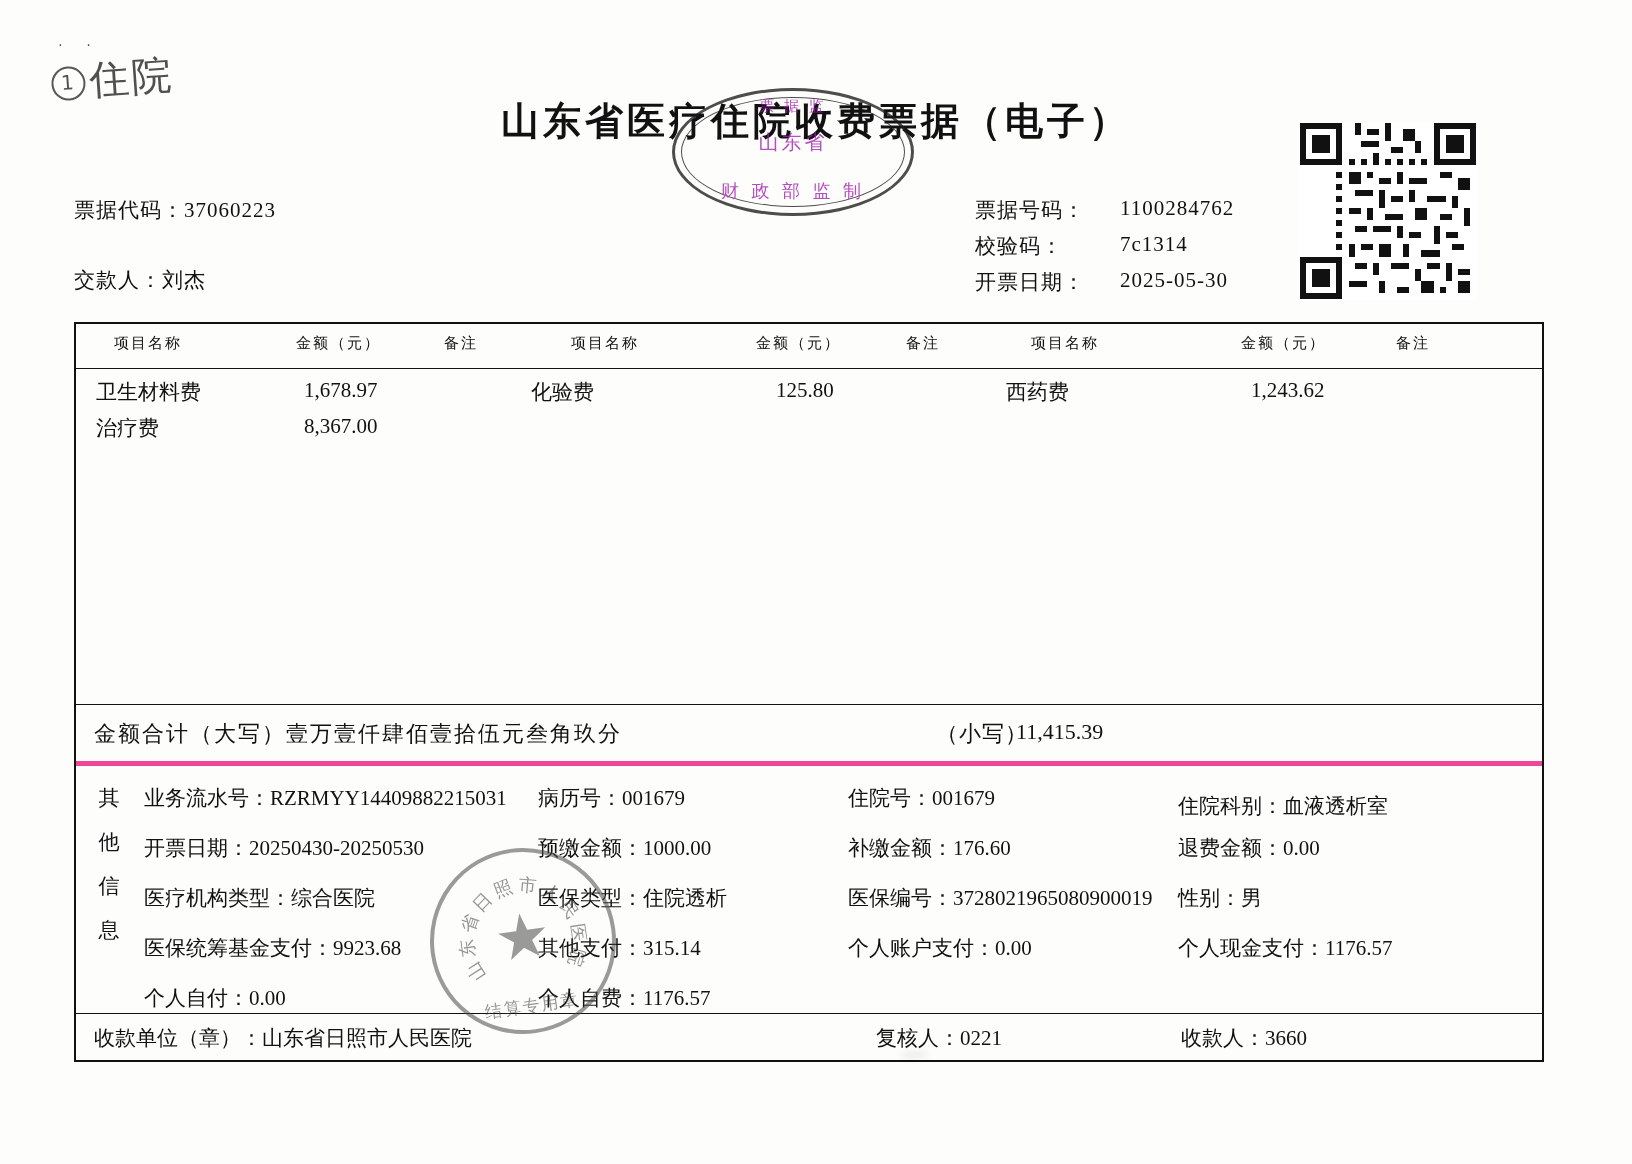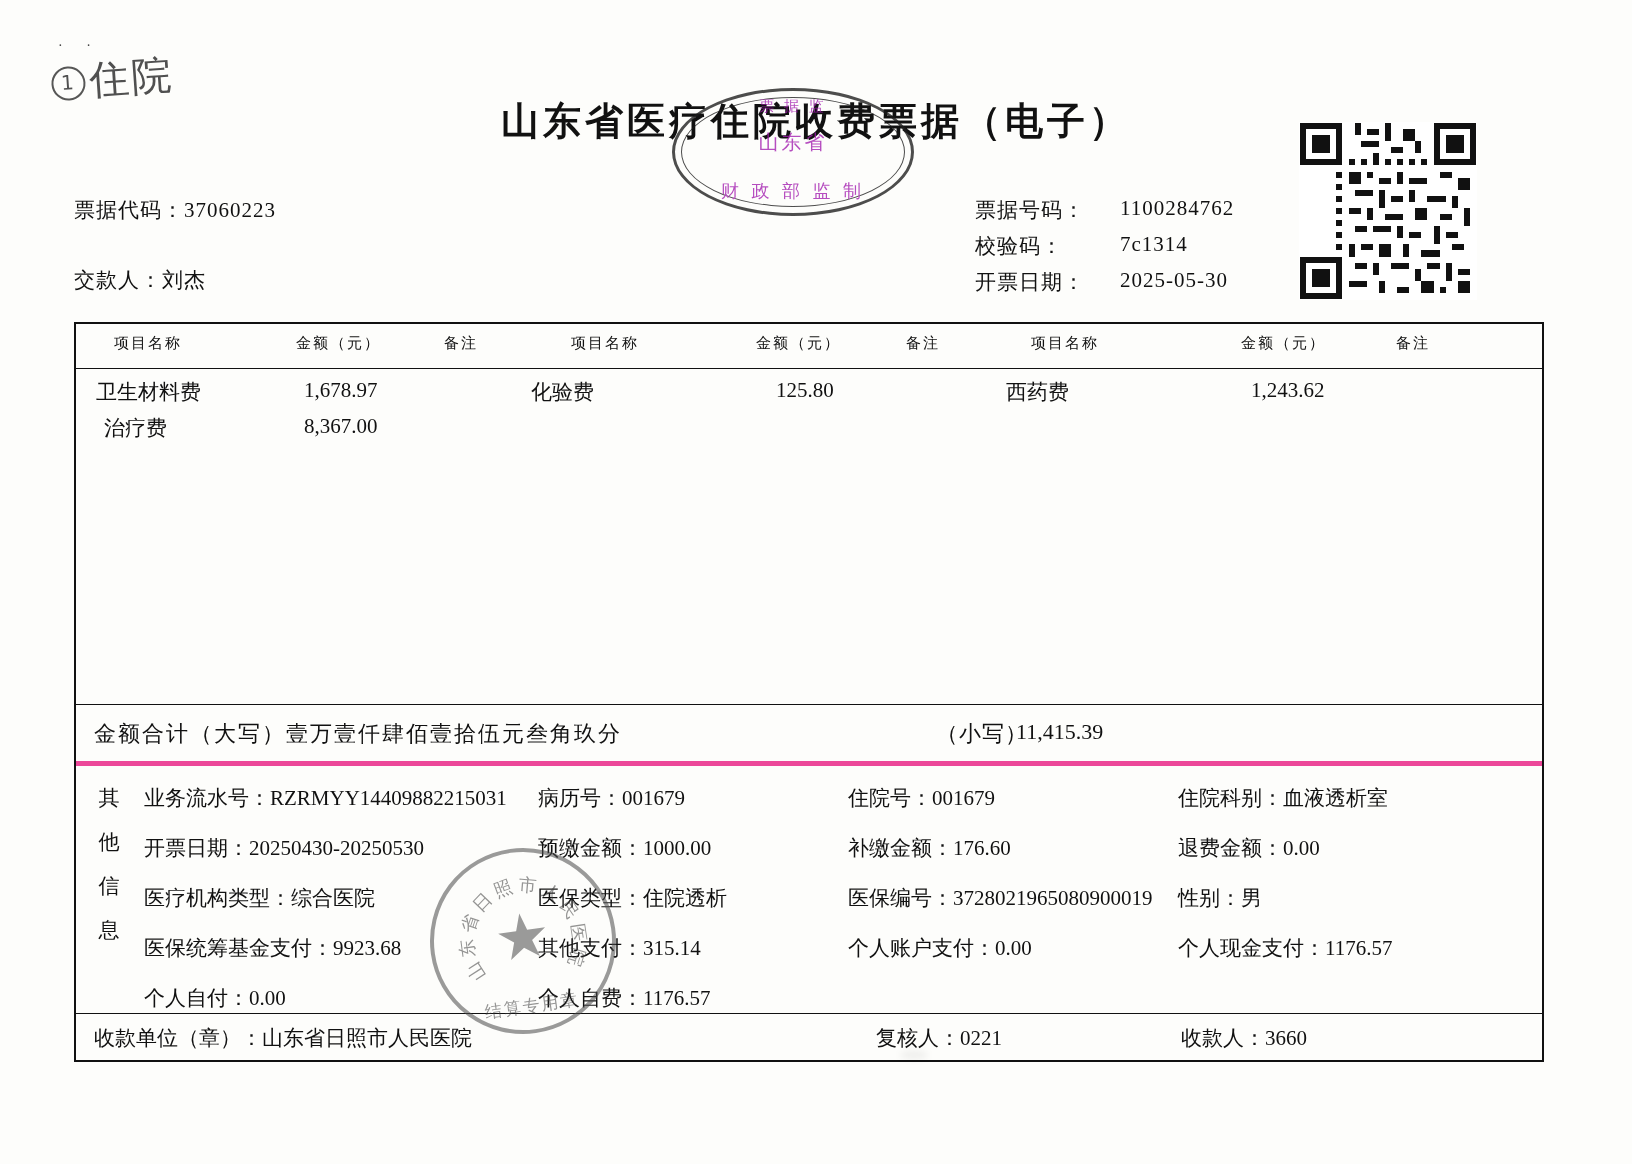--- a/index.html
+++ b/index.html
@@ -444,21 +444,21 @@
 
     <div class="item-name" style="left:20px;  top:54px;">卫生材料费</div>
     <div class="item-amt" style="left:228px; top:54px;">1,678.97</div>
 
     <div class="item-name" style="left:455px; top:54px;">化验费</div>
     <div class="item-amt" style="left:700px; top:54px;">125.80</div>
 
     <div class="item-name" style="left:930px;  top:54px;">西药费</div>
     <div class="item-amt" style="left:1175px; top:54px;">1,243.62</div>
 
-    <div class="item-name" style="left:20px;  top:90px;margin-left:8px;">治疗费</div>
+    <div class="item-name" style="left:20px;  top:90px;">治疗费</div>
     <div class="item-amt" style="left:228px; top:90px;">8,367.00</div>
 
     <div id="totals-row">
       <div class="cap">金额合计（大写）</div>
       <div class="upper">壹万壹仟肆佰壹拾伍元叁角玖分</div>
       <div class="lower-cap">（小写）</div>
       <div class="lower-val">11,415.39</div>
     </div>
 
     <div id="other-block">
@@ -471,21 +471,21 @@
 
       <div class="oi" style="left:68px;  top:24px;">
         <span>业务流水号：</span><span>RZRMYY14409882215031</span>
       </div>
       <div class="oi" style="left:462px; top:24px;">
         <span>病历号：</span><span>001679</span>
       </div>
       <div class="oi" style="left:772px; top:24px;text-align:right;">
         <span>住院号：</span><span>001679</span>
       </div>
-      <div class="oi" style="left:1102px; top:24px;">
+      <div class="oi" style="left:1102px; top:32px;">
         <span>住院科别：</span><span>血液透析室</span>
       </div>
 
       <div class="oi" style="left:68px;  top:74px;">
         <span>开票日期：</span><span>20250430-20250530</span>
       </div>
       <div class="oi" style="left:462px; top:74px;">
         <span>预缴金额：</span><span>1000.00</span>
       </div>
       <div class="oi" style="left:772px; top:74px;">

